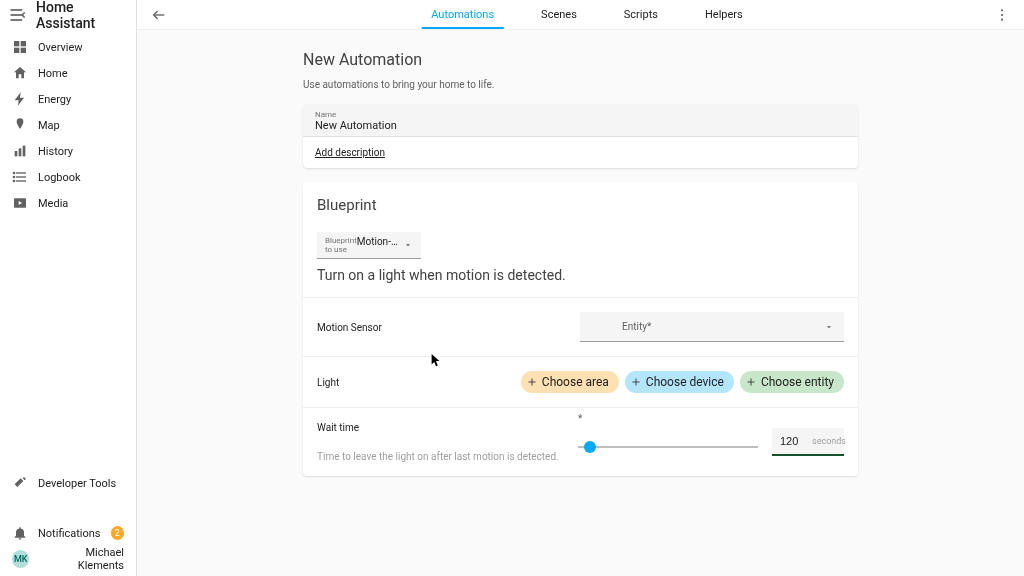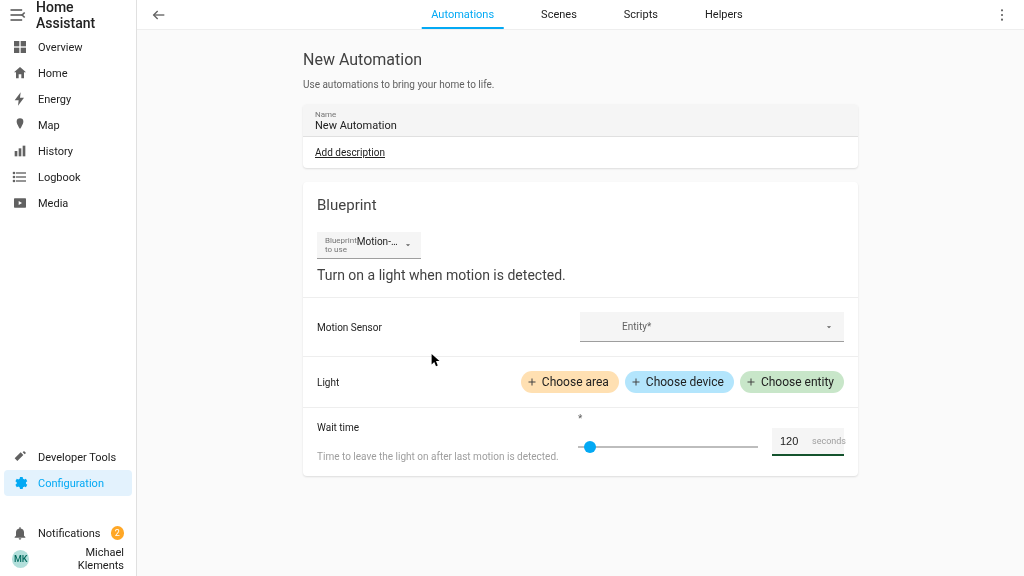--- a/index.html
+++ b/index.html
@@ -166,28 +166,20 @@
     </li>
   </ul>
   <ul class="sb-bottom">
     <li class="sb-item">
       <span class="icon">
           <svg viewBox="0 0 24 24" fill="currentColor">
             <path d="M13 5l4 4-9 9-4-4zM18 3l3 3-2 2-3-3z"></path>
           </svg>
         </span>
       <span>Developer Tools</span>
-    </li>
-    <li class="sb-item active">
-      <span class="icon">
-          <svg viewBox="0 0 24 24" fill="currentColor">
-            <path d="M12 8a4 4 0 100 8 4 4 0 000-8zm9 4a7 7 0 00-.1-1.2l2-1.6-2-3.4-2.4 1a7 7 0 00-2-1.2L16 3h-4l-.5 2.6a7 7 0 00-2 1.2l-2.4-1-2 3.4 2 1.6A7 7 0 007 12a7 7 0 00.1 1.2l-2 1.6 2 3.4 2.4-1a7 7 0 002 1.2L12 21h4l.5-2.6a7 7 0 002-1.2l2.4 1 2-3.4-2-1.6c.07-.4.1-.8.1-1.2z"></path>
-          </svg>
-        </span>
-      <span>Configuration</span>
     </li>
     <li style="height:24px"></li>
     <li class="sb-item">
       <span class="icon">
           <svg viewBox="0 0 24 24" fill="currentColor">
             <path d="M12 22a2 2 0 002-2h-4a2 2 0 002 2zm6-6V11a6 6 0 00-5-5.9V4a1 1 0 10-2 0v1.1A6 6 0 006 11v5l-2 2v1h16v-1z"></path>
           </svg>
         </span>
       <span>Notifications</span>
       <span class="badge">2</span>

